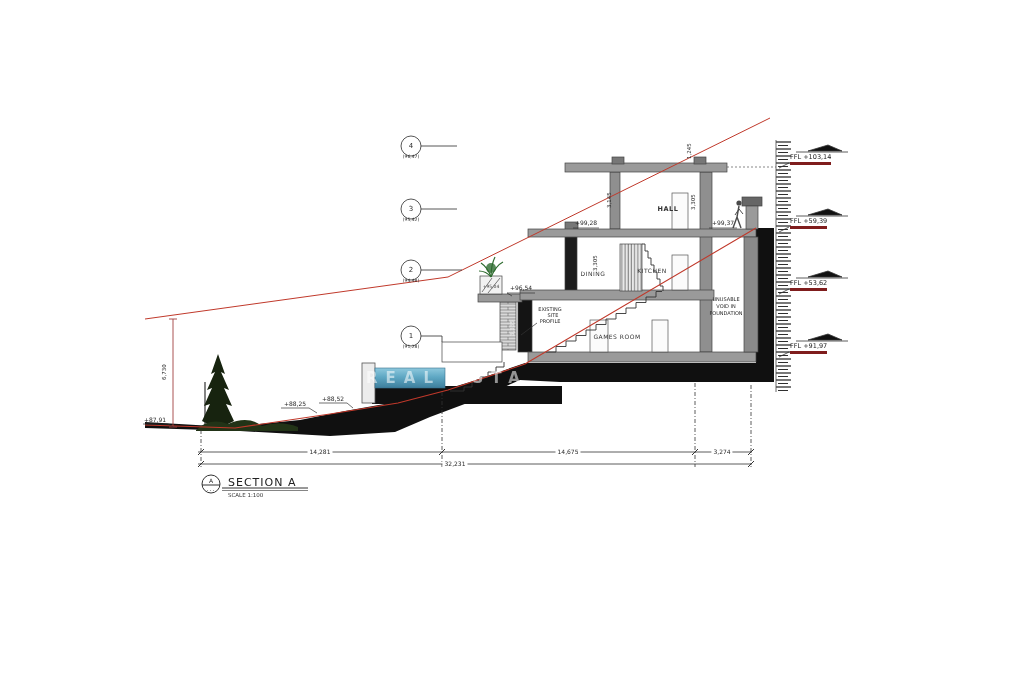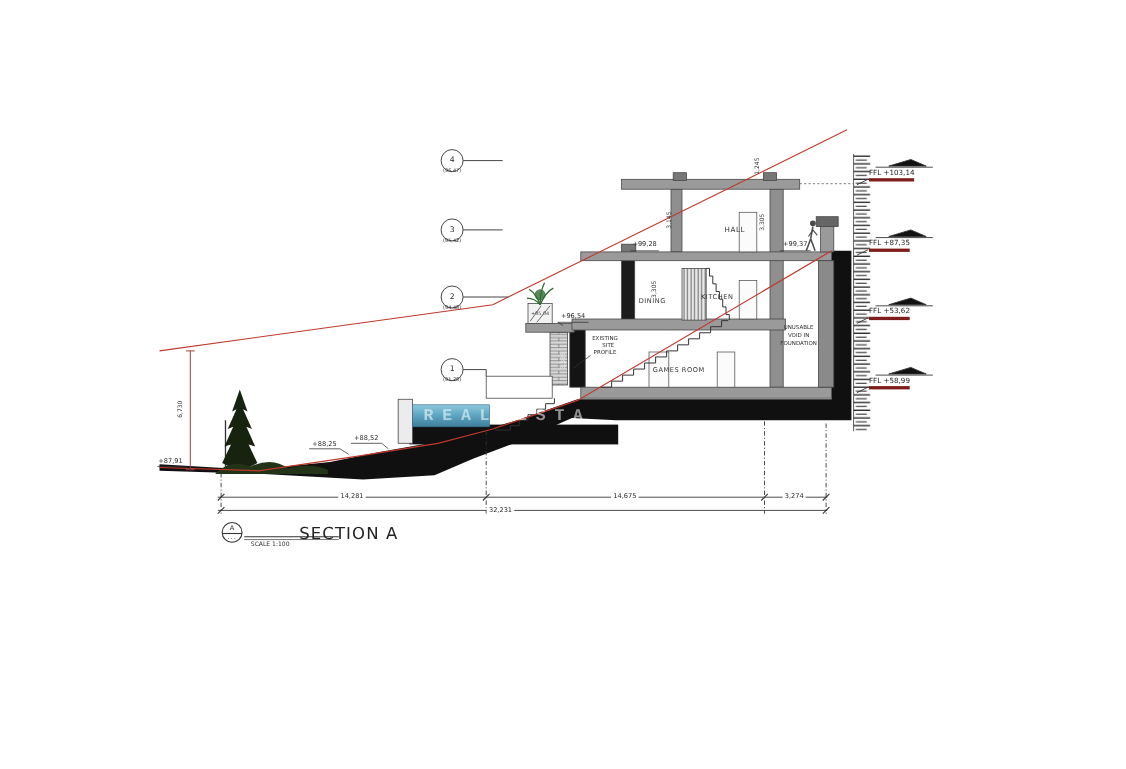--- a/index.html
+++ b/index.html
@@ -3,28 +3,28 @@
 <meta charset="utf-8">
 <style>
   html,body{margin:0;padding:0;background:#fff;}
   #sheet{position:relative;width:1024px;height:699px;background:#fff;overflow:hidden;
          font-family:"DejaVu Sans",sans-serif;color:#222;}
   svg{position:absolute;left:0;top:0;}
   .lbl{position:absolute;transform:translate(-50%,-50%);white-space:nowrap;line-height:1;
        color:#2a2a2a;}
   .rot{transform:translate(-50%,-50%) rotate(-90deg);}
   .f4{font-size:4.5px;} .f5{font-size:5px;} .f55{font-size:5.5px;}
-  .f6{font-size:6px;} .f65{font-size:6.5px;} .f7{font-size:7px;}
+  .f6{font-size:6px;} .f65{font-size:6.5px;font-weight:bold;} .f7{font-size:7px;}
   .dimlbl{background:#fff;padding:0 2px;}
   .ffl{position:absolute;transform:translateY(-50%);font-size:6.5px;white-space:nowrap;
        border-bottom:3px solid #7f1d1d;padding-bottom:1px;color:#222;}
   .room{letter-spacing:0.5px;color:#333;}
   .wm{position:absolute;font-size:15px;font-weight:bold;letter-spacing:8px;
       color:rgba(255,255,255,0.55);line-height:1;}
-  .ttl{position:absolute;font-size:15px;letter-spacing:1px;color:#222;margin-left:44px;}
+  .ttl{position:absolute;font-size:11px;letter-spacing:1px;color:#222;}
   .scl{position:absolute;font-size:5.5px;color:#333;}
 </style>
 </head>
 <body>
 
 <div id="sheet">
 
 <svg width="1024" height="699" viewBox="0 0 1024 699">
   <defs>
     <pattern id="ticks" width="18" height="7" patternUnits="userSpaceOnUse">
@@ -208,38 +208,38 @@
   </g>
 
   <g fill="none" stroke="#333" stroke-width="1">
     <circle cx="211" cy="484" r="9" fill="#fff"></circle>
     <line x1="202" y1="485" x2="220" y2="485"></line>
     <line x1="222" y1="488" x2="308" y2="488"></line>
     <line x1="222" y1="490.5" x2="308" y2="490.5" stroke-width="0.6"></line>
   </g>
 </svg>
 
-<div class="wm" style="left:385px;top:371px;font-family:Liberation Mono, monospace;">REAL ESTA</div>
+<div class="wm" style="left:366px;top:371px;">REAL ESTA</div>
 
 <div class="lbl f65 room" style="left:668px;top:209px;">HALL</div>
 <div class="lbl f6 room" style="left:593px;top:274px;">DINING</div>
 <div class="lbl f6 room" style="left:652px;top:271px;">KITCHEN</div>
 <div class="lbl f6 room" style="left:617px;top:337px;">GAMES ROOM</div>
 <div class="lbl f5" style="left:726px;top:299px;">UNUSABLE</div>
 <div class="lbl f5" style="left:726px;top:306px;">VOID IN</div>
 <div class="lbl f5" style="left:726px;top:313px;">FOUNDATION</div>
 
 <div class="lbl f5" style="left:550px;top:309px;">EXISTING</div>
 <div class="lbl f5" style="left:553px;top:315px;">SITE</div>
 <div class="lbl f5" style="left:550px;top:321px;">PROFILE</div>
 
 <div class="ffl" style="left:790px;top:159px;">FFL +103,14</div>
-<div class="ffl" style="left:790px;top:223px;">FFL +87,35</div>
+<div class="ffl" style="left:790px;top:223px;">FFL +59,39</div>
 <div class="ffl" style="left:790px;top:285px;">FFL +53,62</div>
-<div class="ffl" style="left:790px;top:348px;">FFL +58,99</div>
+<div class="ffl" style="left:790px;top:348px;">FFL +91,97</div>
 
 <div class="lbl f6" style="left:586px;top:223px;">+99,28</div>
 <div class="lbl f6" style="left:723px;top:223px;">+99,37</div>
 <div class="lbl f6" style="left:521px;top:288px;">+96,54</div>
 <div class="lbl f4" style="left:491px;top:287px;color:#444;">+95,04</div>
 <div class="lbl f6" style="left:155px;top:420px;">+87,91</div>
 <div class="lbl f6" style="left:295px;top:404px;">+88,25</div>
 <div class="lbl f6" style="left:333px;top:399px;">+88,52</div>
 
 <div class="lbl f55 rot" style="left:165px;top:372px;">6,730</div>

